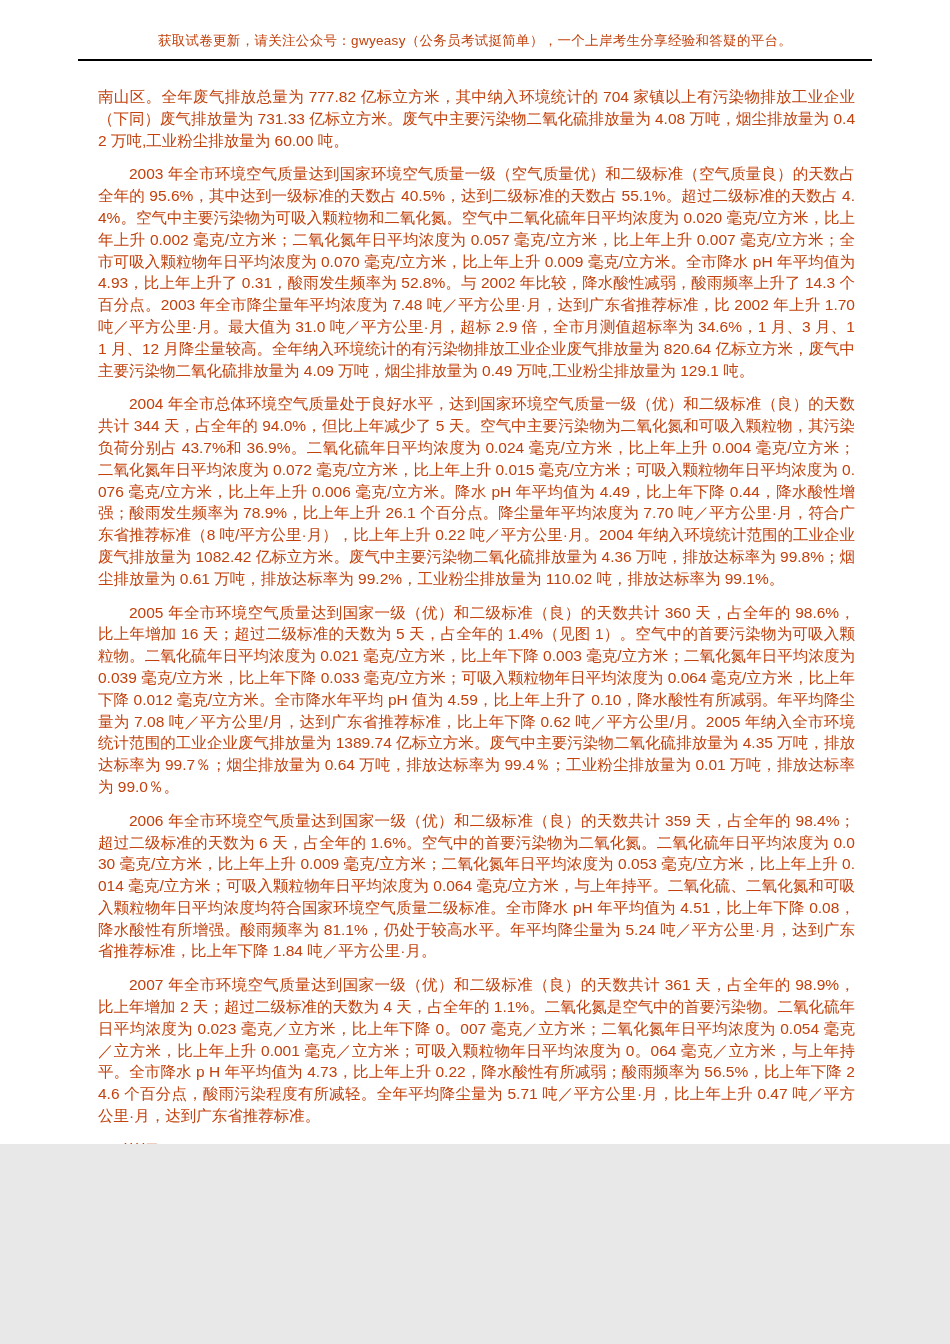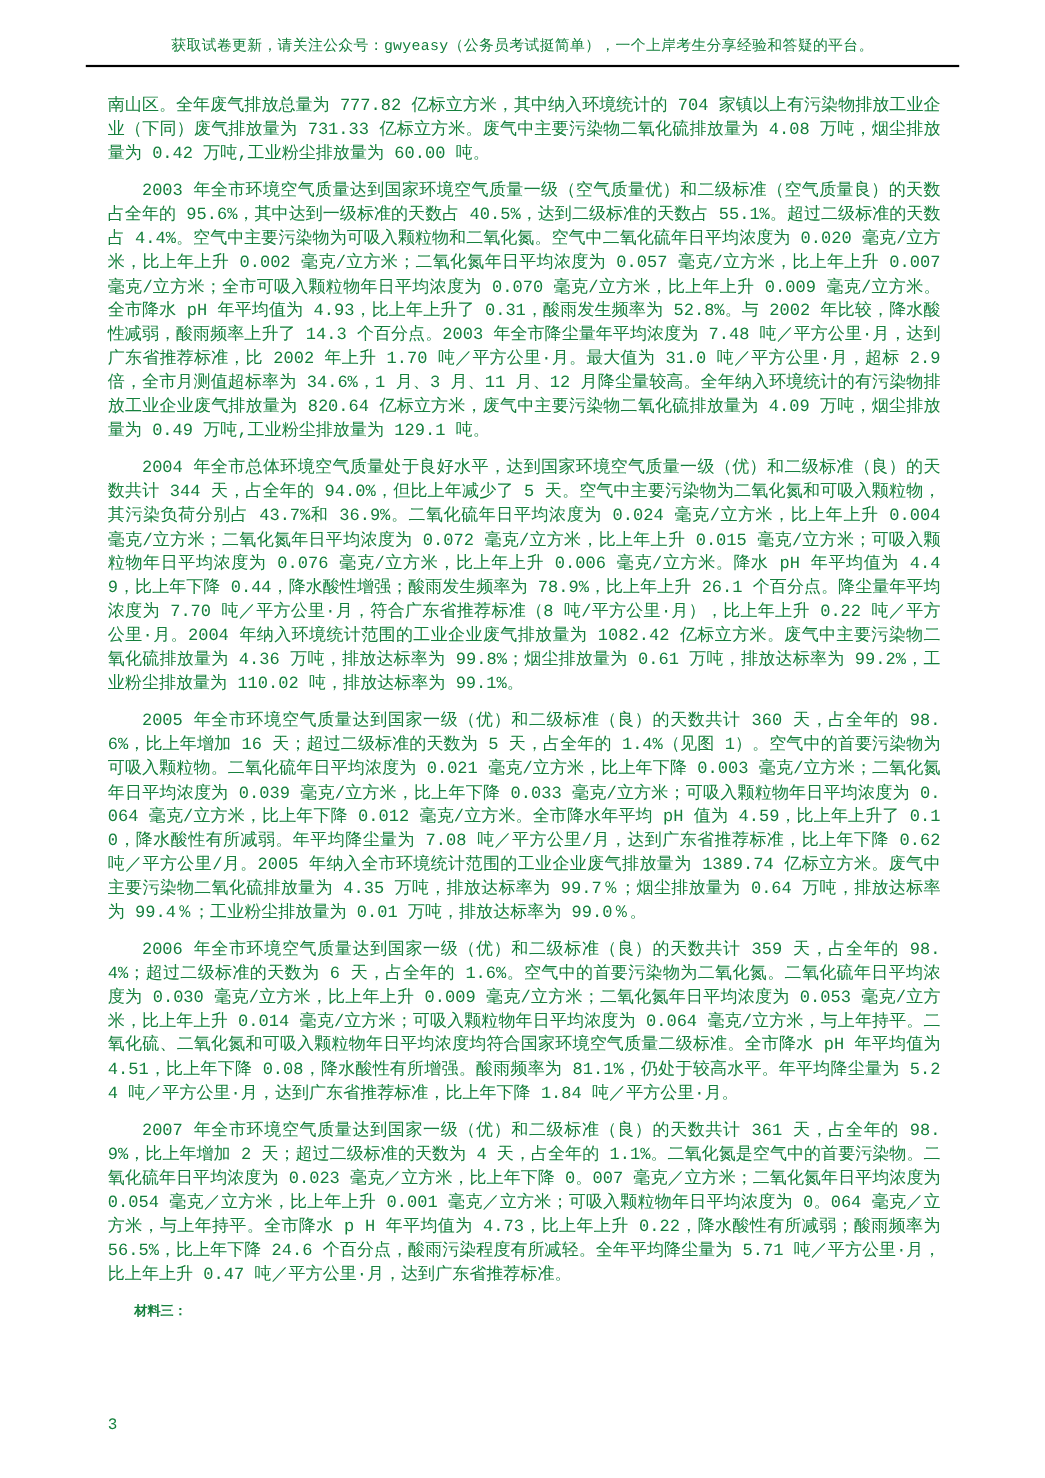--- a/index.html
+++ b/index.html
@@ -3,24 +3,24 @@
 <meta charset="utf-8">
 <style>
   * { margin:0; padding:0; box-sizing:border-box; }
   html, body { background:#e8e8e8; }
   body {
     font-family:"Liberation Serif","DejuVu Serif",serif;
   }
   .page {
     position:relative;
     width:950px;
-    height:1344px;
+    height:1144px;
     background:#ffffff;
-    font-family:Liberation Mono, monospace;
-    color:#15803d;
+    font-family:Liberation Sans, sans-serif;
+    color:#c2410c;
     overflow:hidden;
   }
   .header {
     position:absolute;
     top:32px;
     left:78px;
     width:794px;
     text-align:center;
     font-size:13.5px;
     letter-spacing:0.3px;

